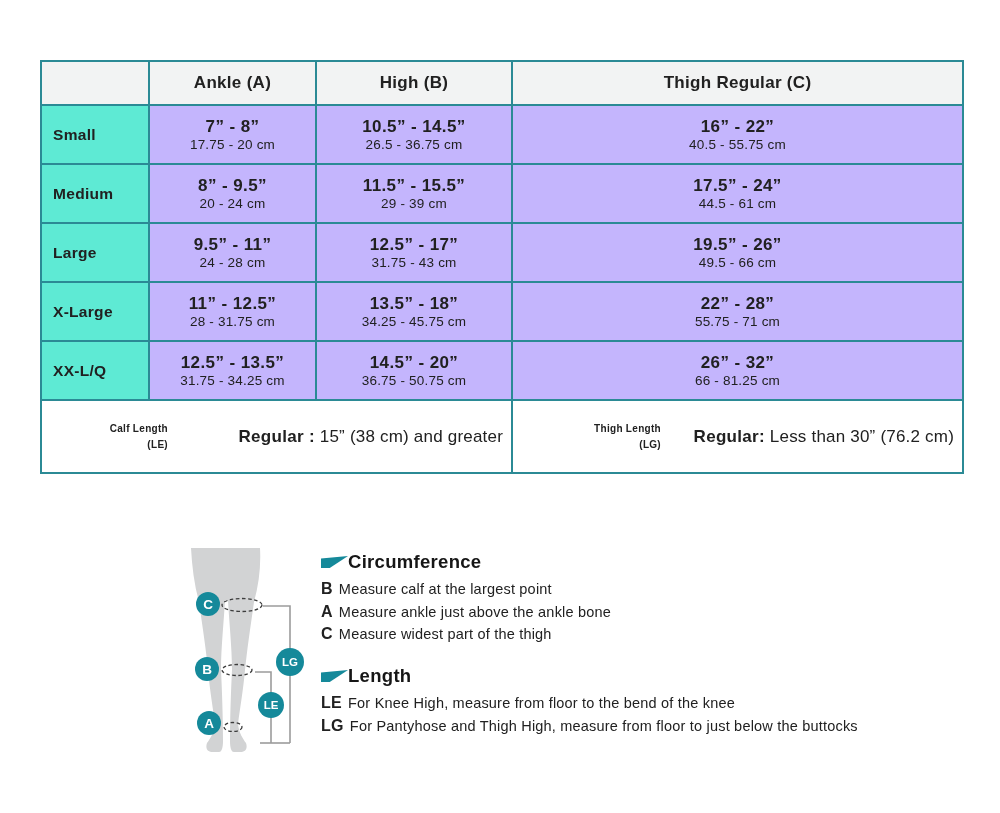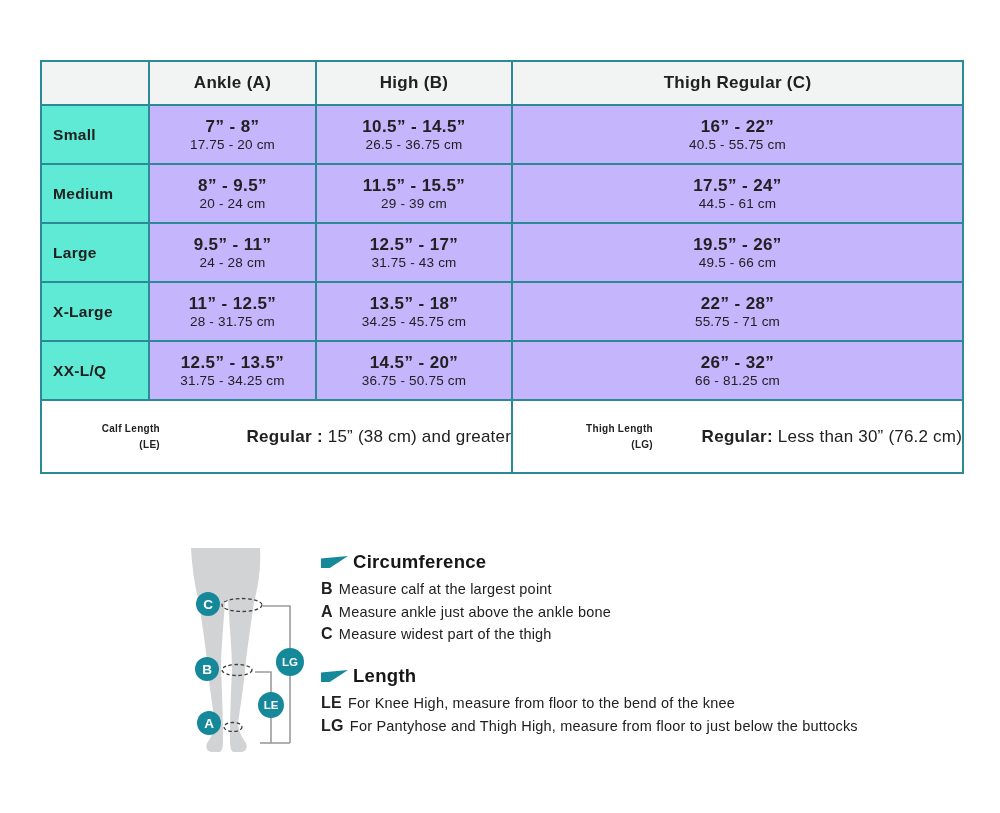--- a/index.html
+++ b/index.html
@@ -7,21 +7,21 @@
     width:1000px;height:813px;position:relative;background:#ffffff;
     font-family:"Liberation Sans", sans-serif;color:#212121;
     -webkit-font-smoothing:antialiased;
   }
   
   table.size-table{
     position:absolute;left:40px;top:60px;width:922px;
     border-collapse:collapse;table-layout:fixed;
   }
   .size-table th,.size-table td{
-    border:2px solid #2b8a95;padding:0;vertical-align:middle;
+    border:2px solid #2b8a95;padding:8px;vertical-align:middle;
   }
   .size-table thead tr{height:44px;}
   .size-table tbody tr.data-row{height:59px;}
   .size-table tbody tr.footer-row{height:73px;}
   .size-table th{
     background:#f2f3f3;font-size:17px;font-weight:bold;letter-spacing:.3px;text-align:center;
   }
   .size-table th.corner{background:#f2f3f3;}
   td.rowlabel{
     background:#5eead4;font-size:15.5px;font-weight:bold;letter-spacing:.3px;
@@ -37,21 +37,21 @@
     letter-spacing:.3px;line-height:1.55;
   }
   .foot-label-right{flex:0 0 140px;}
   .foot-text{flex:1;text-align:right;font-size:17px;letter-spacing:.2px;}
   .foot-text b{letter-spacing:.3px;}
   
   .diagram-art{position:absolute;left:180px;top:540px;width:170px;height:230px;}
   .sec{position:absolute;left:321px;width:610px;}
   .sec-circ{top:551px;}
   .sec-len{top:665px;}
-  .sec-head{display:flex;align-items:center;gap:5px;}
+  .sec-head{display:flex;align-items:center;}
   .sec-title{font-size:18.5px;font-weight:bold;letter-spacing:.3px;color:#161616;}
   .sec-items{margin-top:5px;}
   .sec-item{font-size:14.5px;letter-spacing:.2px;line-height:21.5px;white-space:nowrap;}
   .sec-item .k{font-weight:bold;font-size:16px;margin-right:6px;letter-spacing:.3px;}
 </style>
 </head>
 <body>
 
 <table class="size-table">
   <colgroup>

